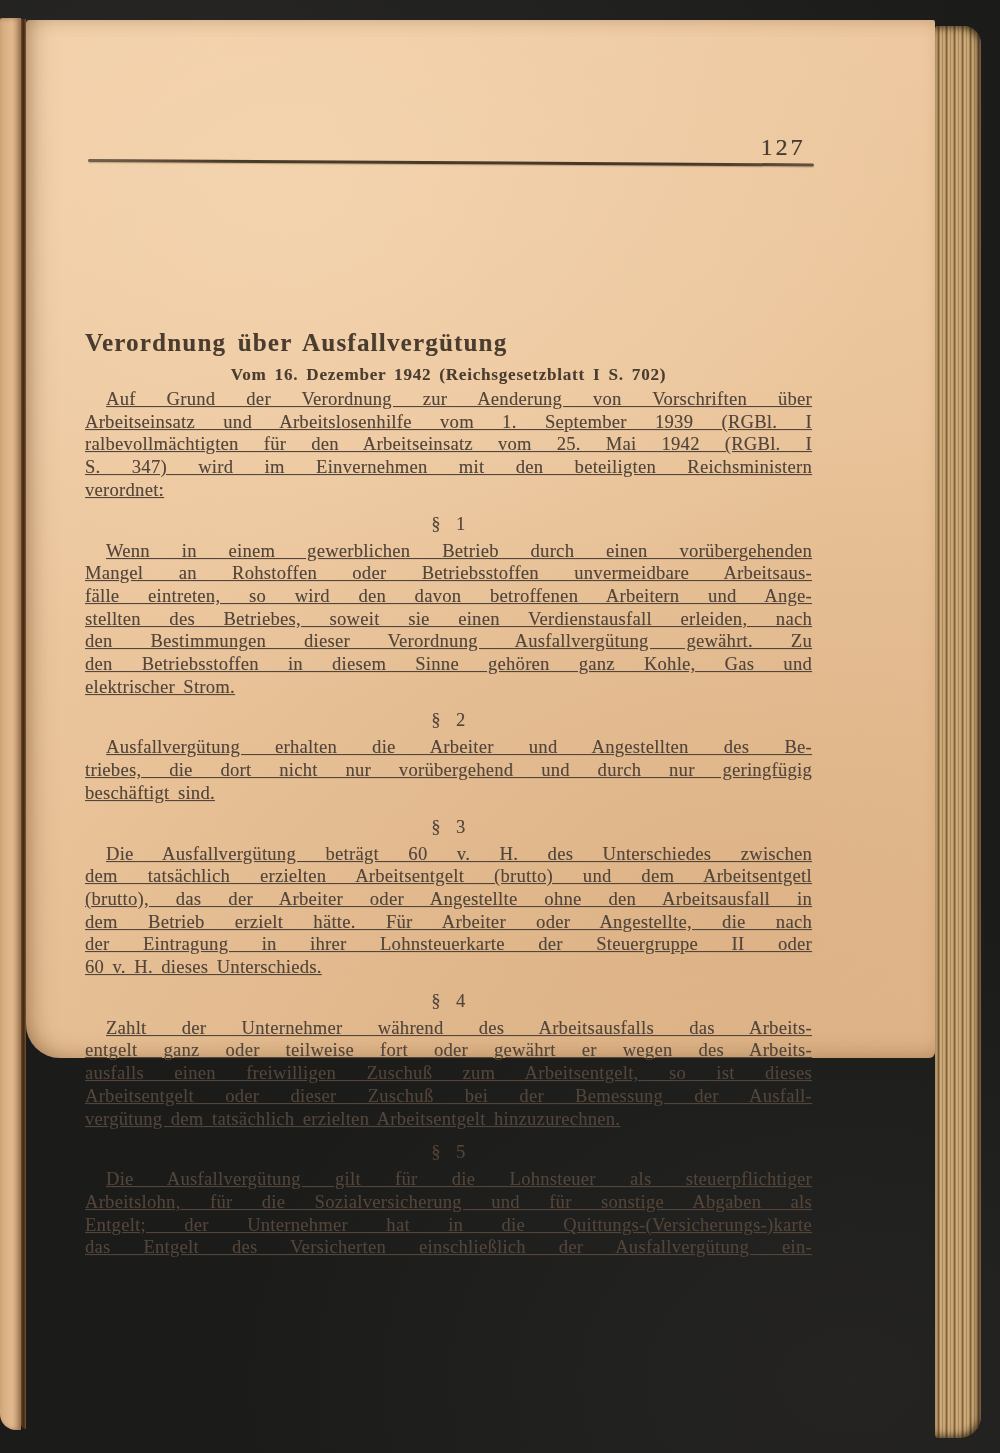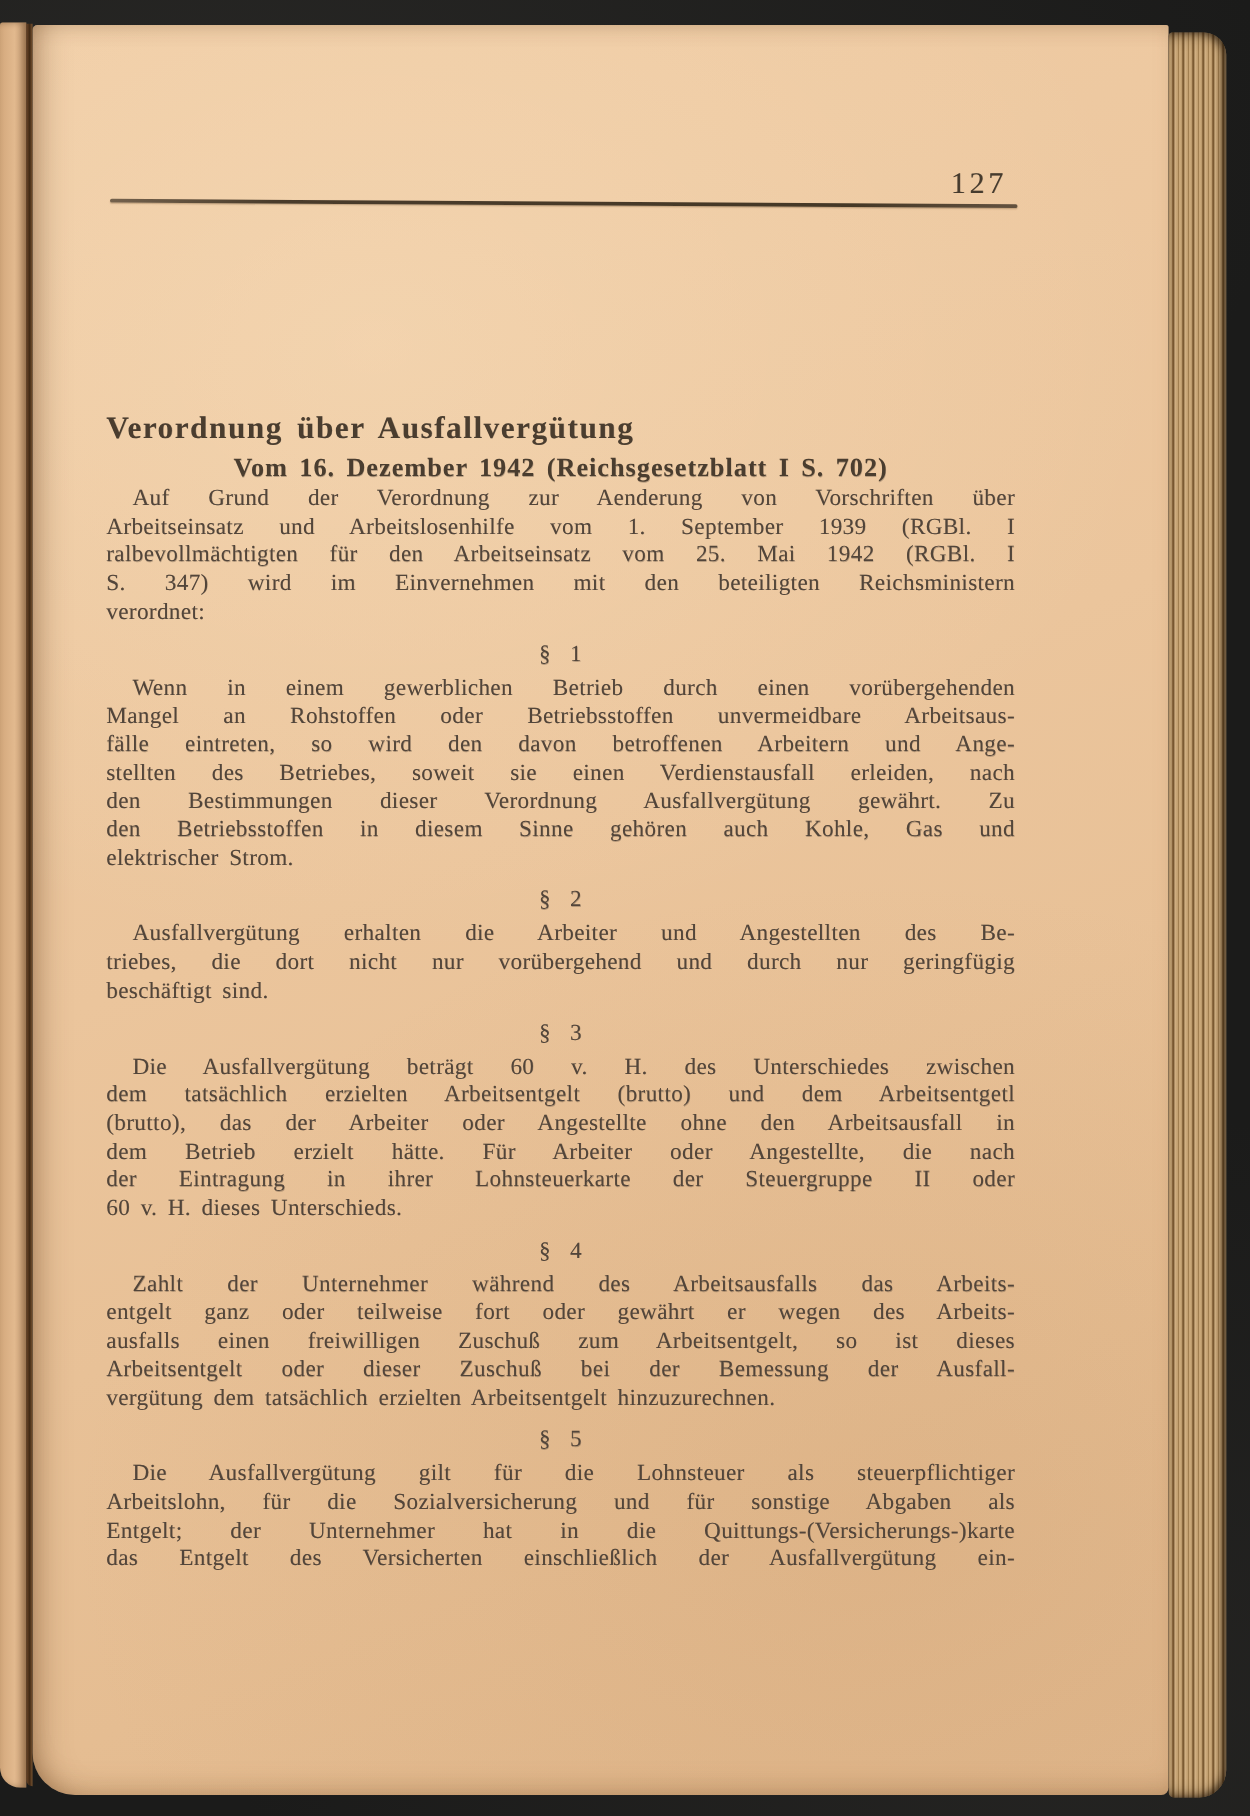--- a/index.html
+++ b/index.html
@@ -34,21 +34,21 @@
     left: 21px; top: 19px;
     width: 5px; height: 1410px;
     background: linear-gradient(to right, #6b4527, #3f2814 55%, #7a5531);
     border-radius: 0 0 0 6px;
   }
 
   
   .page {
     position: absolute;
     left: 26px; top: 20px;
-    width: 909px; height: 1416px;
+    width: 909px; height: 1038px;
     background:
       radial-gradient(900px 700px at 30% 18%, rgba(255,236,205,0.28), rgba(0,0,0,0) 70%),
       radial-gradient(1000px 800px at 75% 85%, rgba(190,140,90,0.18), rgba(0,0,0,0) 65%),
       linear-gradient(158deg, #f0cda6 0%, #ebc59c 45%, #e5bd92 78%, #e0b78c 100%);
     border-radius: 4px 2px 6px 34px;
     box-shadow:
       inset 16px 0 26px -14px rgba(95,58,26,0.5),
       inset 0 -14px 26px -16px rgba(130,85,40,0.4),
       inset 0 10px 18px -12px rgba(120,80,40,0.25);
   }
@@ -106,39 +106,40 @@
     font-weight: bold;
     font-size: 25px;
     letter-spacing: 1.2px;
     word-spacing: 4px;
     line-height: 30px;
     color: #4a3d2f;
   }
   .doc-subtitle {
     text-align: center;
     font-weight: bold;
-    font-size: 21px;
+    font-size: 17px;
     letter-spacing: 0.8px;
     word-spacing: 3px;
     line-height: 27px;
     margin-top: 3px;
     color: #4a3d2f;
   }
   .para {
     margin: 0;
     font-size: 18.5px;
     line-height: 22.7px;
     word-spacing: 3.5px;
     letter-spacing: 0.3px;
   }
   .para:first-of-type { margin-top: 9px; }
   .line {
     text-align: justify;
     text-align-last: justify;
     white-space: normal;
+    text-decoration: underline;
   }
   .line.last-line { text-align-last: left; }
   .para .line:first-child { text-indent: 21px; }
   .sec-heading {
     text-align: center;
     font-size: 18.5px;
     letter-spacing: 0.5px;
     word-spacing: 10px;
     line-height: 22px;
     margin: 11px 0 5px 0;
@@ -168,21 +169,21 @@
           <div class="line">S. 347) wird im Einvernehmen mit den beteiligten Reichsministern</div>
           <div class="line last-line">verordnet:</div>
         </div>
         <div class="sec-heading">§ 1</div>
         <div class="para">
           <div class="line">Wenn in einem gewerblichen Betrieb durch einen vorübergehenden</div>
           <div class="line">Mangel an Rohstoffen oder Betriebsstoffen unvermeidbare Arbeitsaus-</div>
           <div class="line">fälle eintreten, so wird den davon betroffenen Arbeitern und Ange-</div>
           <div class="line">stellten des Betriebes, soweit sie einen Verdienstausfall erleiden, nach</div>
           <div class="line">den Bestimmungen dieser Verordnung Ausfallvergütung gewährt. Zu</div>
-          <div class="line">den Betriebsstoffen in diesem Sinne gehören auch Kohle, Gas und</div>
+          <div class="line">den Betriebsstoffen in diesem Sinne gehören ganz Kohle, Gas und</div>
           <div class="line last-line">elektrischer Strom.</div>
         </div>
         <div class="sec-heading">§ 2</div>
         <div class="para">
           <div class="line">Ausfallvergütung erhalten die Arbeiter und Angestellten des Be-</div>
           <div class="line">triebes, die dort nicht nur vorübergehend und durch nur geringfügig</div>
           <div class="line last-line">beschäftigt sind.</div>
         </div>
         <div class="sec-heading">§ 3</div>
         <div class="para">

